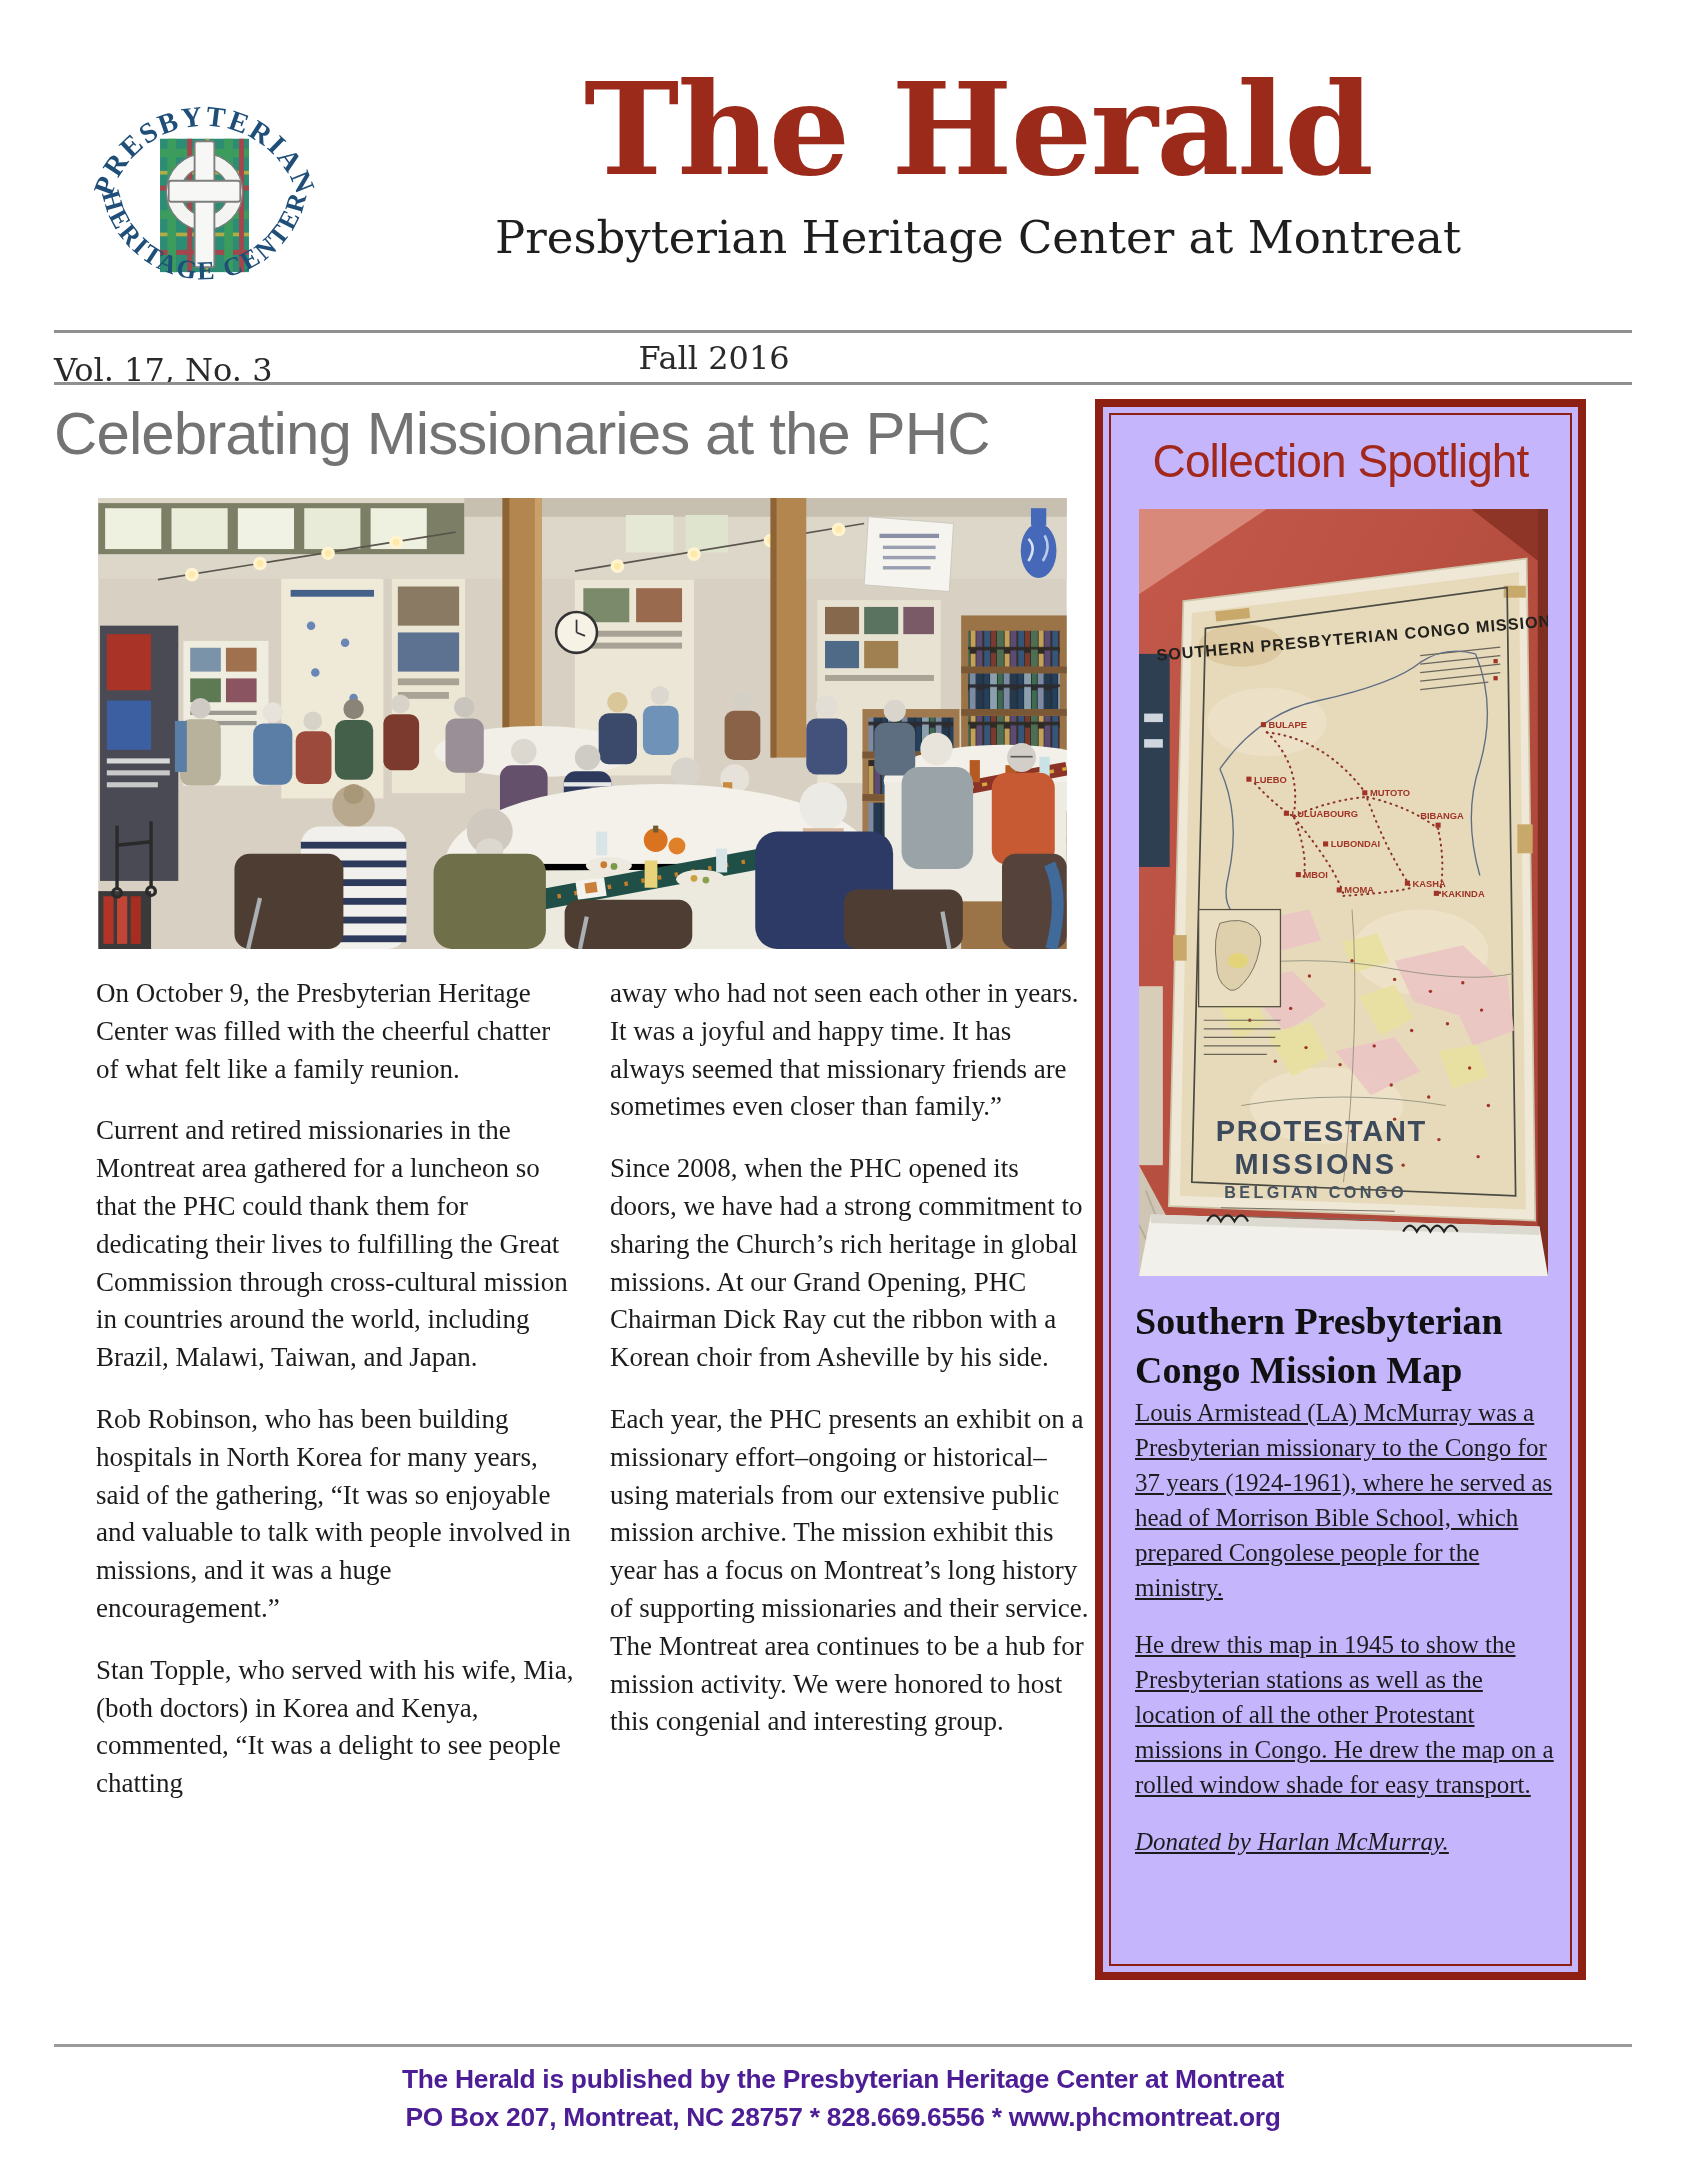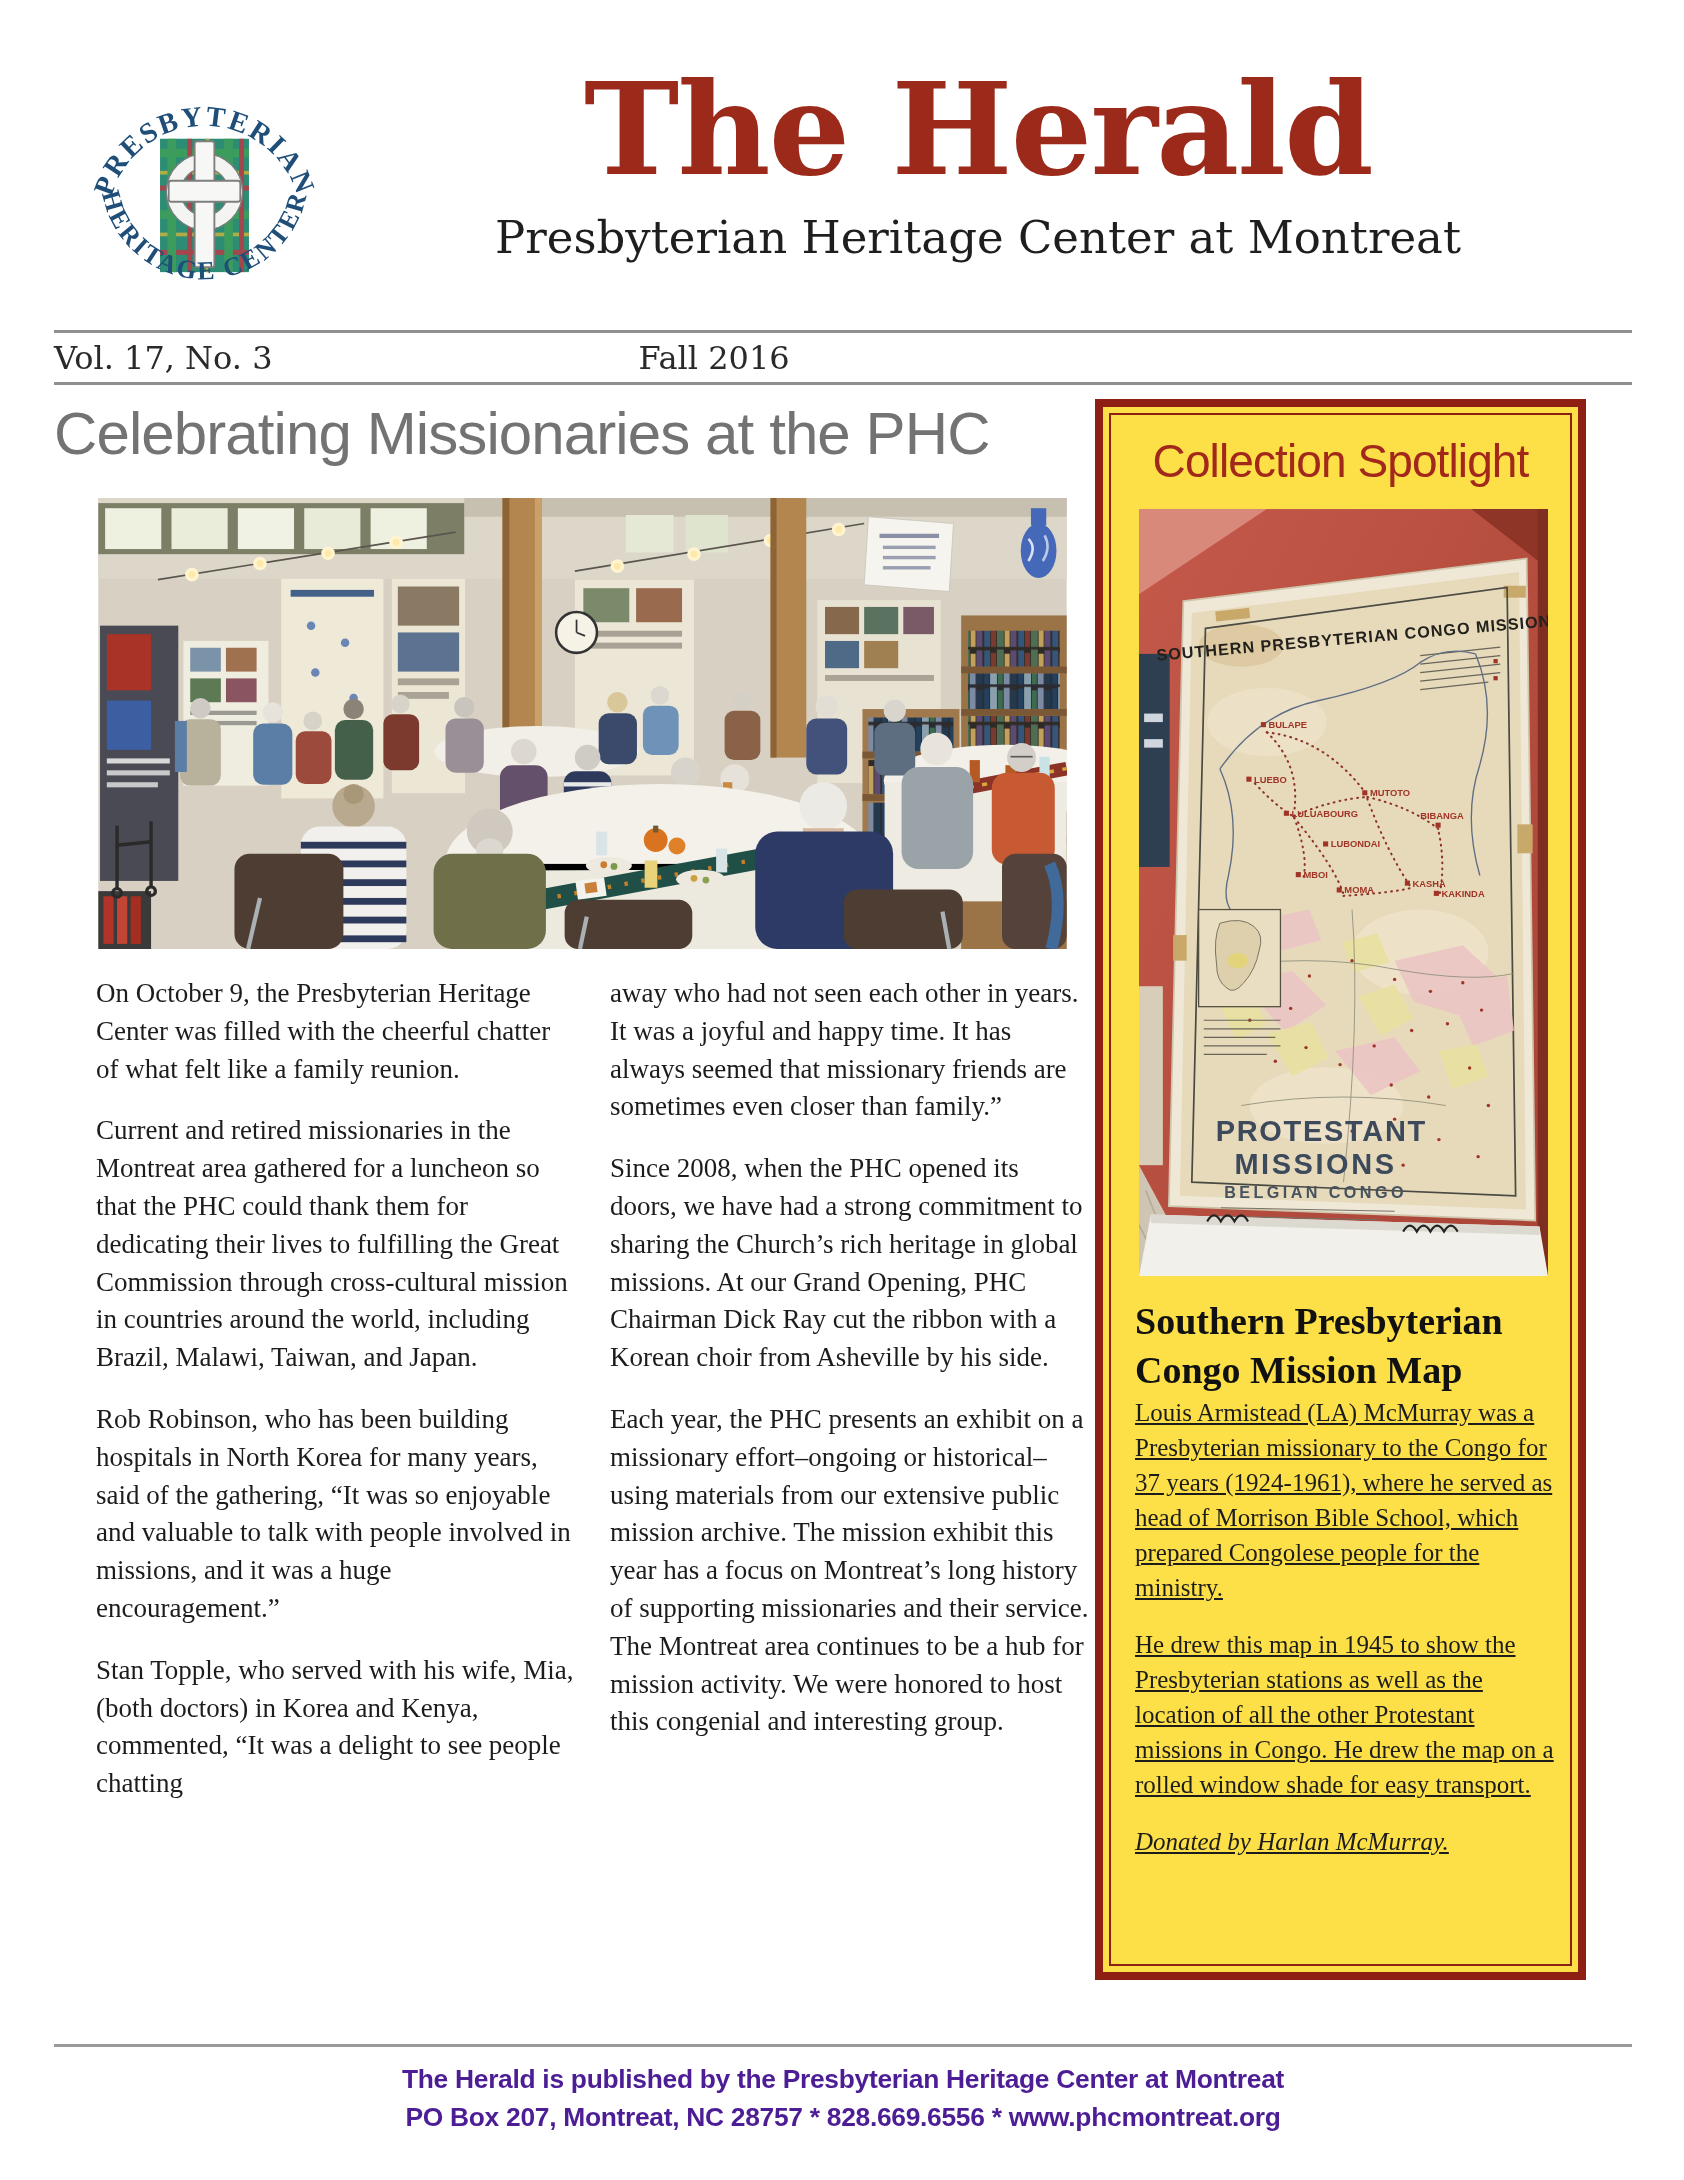--- a/index.html
+++ b/index.html
@@ -10,34 +10,34 @@
   
   .logo{left:81px;top:75px;width:247px;height:251px;}
   .mast-title{left:324px;top:49px;width:1308px;text-align:center;
     font-family:"DejaVu Serif",serif;font-weight:700;font-size:128px;line-height:1.1;
     color:#9c2a1b;letter-spacing:-1.7px;margin-top:10px;}
   .mast-sub{left:324px;top:211px;width:1308px;text-align:center;
     font-family:"DejaVu Serif",serif;font-size:45px;color:#1e1e1e;letter-spacing:0px;}
   .rule{height:2.6px;background:#8f8f8f;left:54px;width:1578px;}
   .vol-line{left:54px;top:339px;width:1578px;font-family:"DejaVu Serif",serif;
     font-size:32px;color:#2a2a2a;}
-  .vol{position:absolute;left:0;top:0;}
+  .vol{position:absolute;left:0;top:12px;}
   .issue{position:absolute;left:0;top:0;width:1320px;text-align:center;}
 
   
   .headline{left:54px;top:399px;width:1035px;font-family:"Liberation Sans",sans-serif;
     font-size:60px;font-weight:400;color:#737373;letter-spacing:-0.9px;}
   .photo-main{left:98px;top:498px;width:969px;height:451px;}
   .col{top:975px;width:479px;font-size:27px;line-height:1.4;text-align:left;}
   .col p{margin:0 0 24px 0;}
   .col1{left:96px;}
   .col2{left:610px;}
 
   
-  .spotlight{left:1095px;top:399px;width:491px;height:1581px;background:#fde047;
+  .spotlight{left:1095px;top:399px;width:491px;height:1581px;background:#c4b5fd;
     border:8.5px solid #8e2013;box-sizing:border-box;}
   .spotlight-inner{position:absolute;left:6px;top:6px;right:6px;bottom:6px;
     border:2.6px solid #8e2013;}
   .spot-title{position:absolute;left:0;top:19px;width:100%;text-align:center;
     font-family:"Liberation Sans",sans-serif;font-size:46px;color:#a1281a;
     letter-spacing:-0.9px;}
   .photo-map{position:absolute;left:28px;top:94px;width:409px;height:767px;}
   .spot-heading{position:absolute;left:24px;top:882px;width:417px;
     font-size:38px;font-weight:700;line-height:1.28;color:#111;}
   .spot-body{position:absolute;left:24px;top:980px;width:419px;

